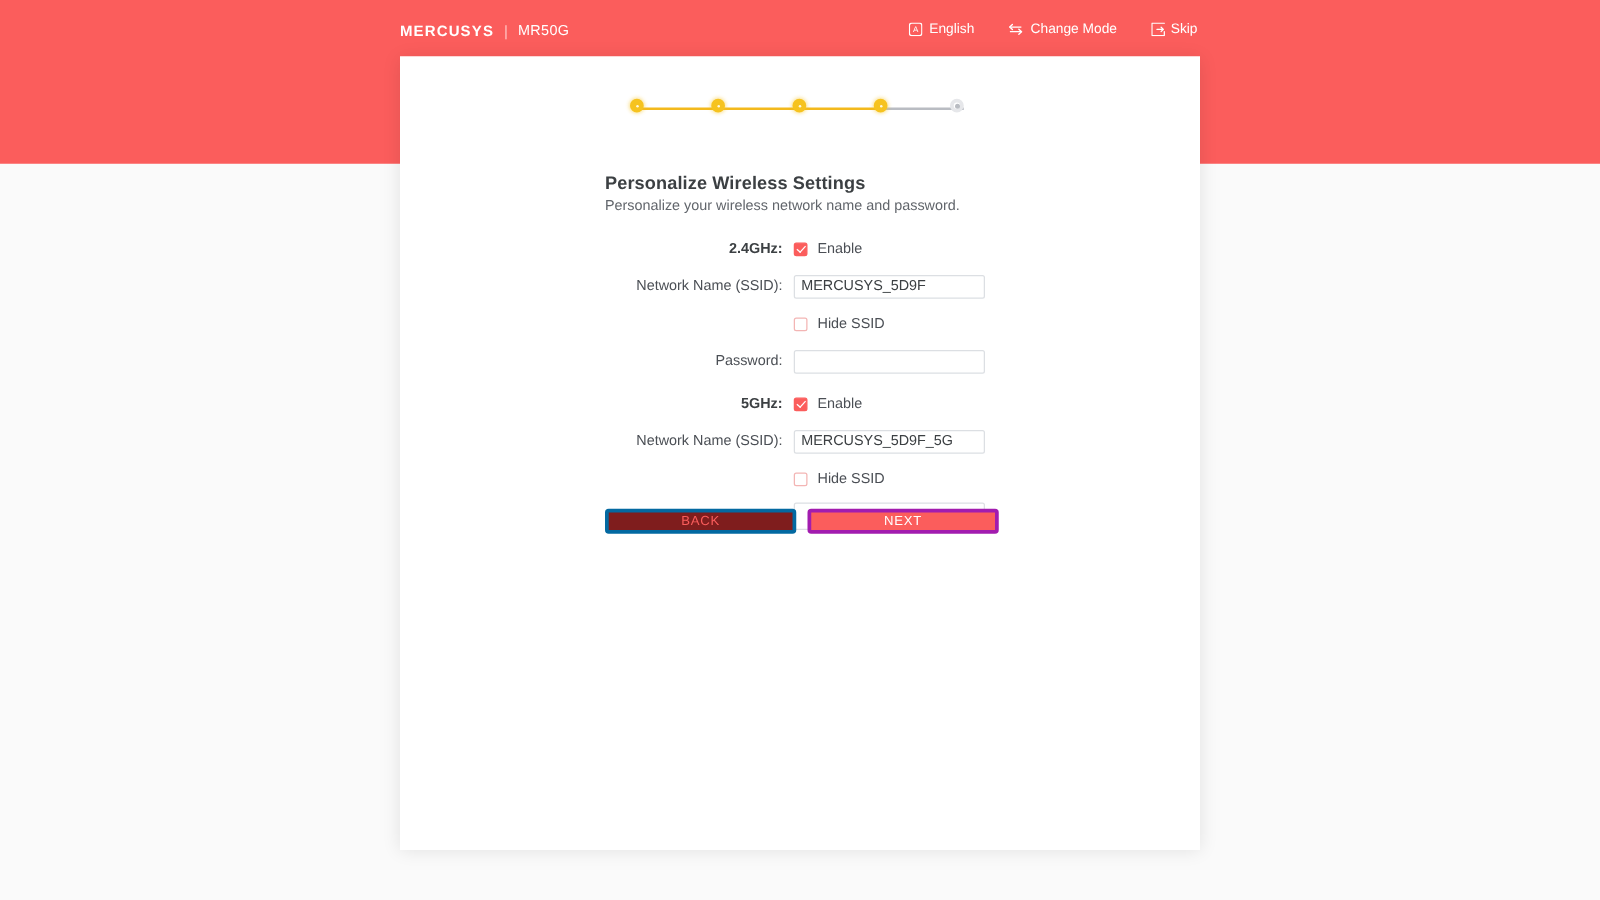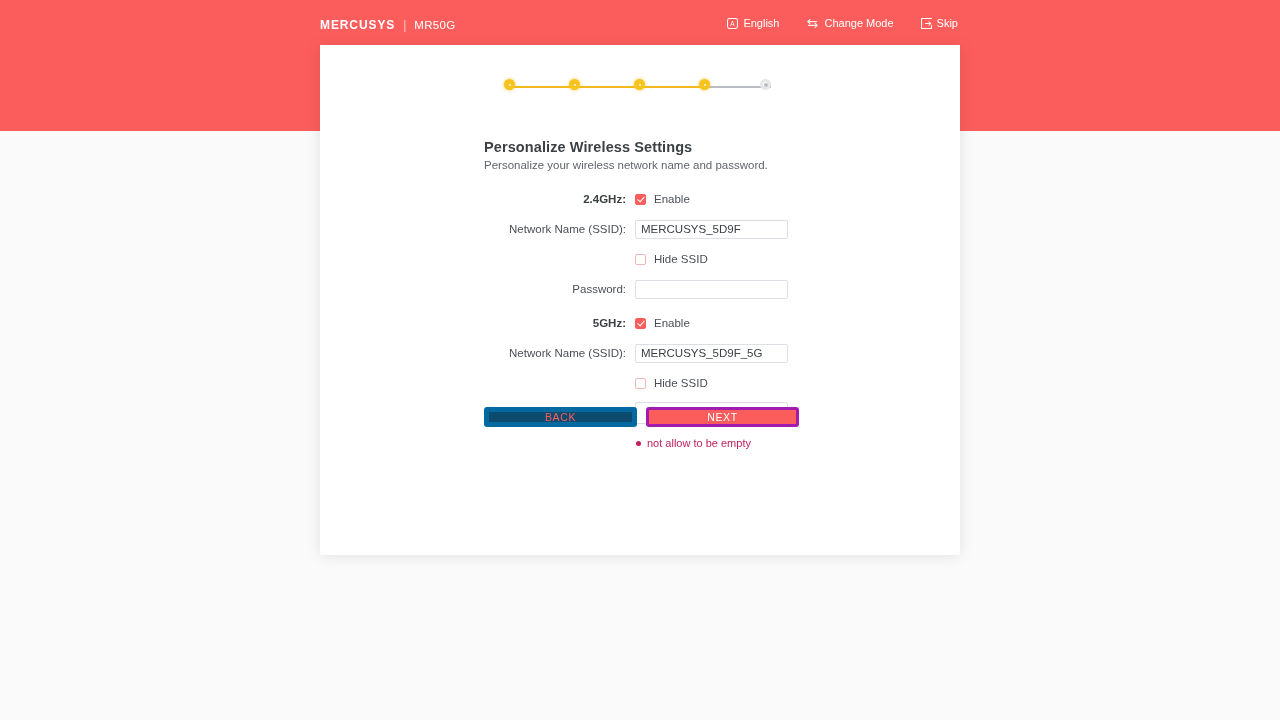--- a/index.html
+++ b/index.html
@@ -38,21 +38,21 @@
   .hdr-item {
     display: flex; align-items: center; gap: 5px;
     color: #ffffff; font-size: 11px; cursor: pointer;
     white-space: nowrap;
   }
   .hdr-item svg { display: block; }
 
   
   .card {
     position: absolute; left: 320px; top: 45px;
-    width: 640px; height: 510px;
+    width: 640px; height: 635px;
     background: #ffffff;
     box-shadow: 0 1px 14px rgba(0,0,0,0.10);
     z-index: 3;
   }
 
   
   .stepper {
     position: absolute; left: 0; top: 32px;
     width: 640px; height: 20px;
   }
@@ -161,21 +161,21 @@
     display: flex; gap: 9px;
   }
   .btn {
     width: 153px; height: 20px;
     border-radius: 3px;
     font-size: 10.5px; letter-spacing: .6px;
     display: flex; align-items: center; justify-content: center;
     cursor: pointer; font-family: "Liberation Sans", sans-serif;
   }
   .btn-back {
-    background: #0c4a6e; border: 5px solid #0369a1; color: #fb5d5c;
+    background: #7f1d1d; border: 3px solid #0369a1; color: #fb5d5c;
   }
   .btn-next {
     background: #fb5d5c; border: 3px solid #a21caf; color: #ffffff;
   }
 
   .sp6  { height: 6px; }
   .sp10 { height: 10px; }
 </style>
 </head>
 <body>
@@ -317,29 +317,20 @@
 
       <div class="row">
         <div class="row-label">Password:</div>
         <div class="row-field">
           <input class="txt tall" type="password" value="" style="">
         </div>
       </div>
 
       <div class="sp6"></div>
 
-      <div class="row">
-        <div class="row-label"></div>
-        <div class="row-field">
-          <div class="err">
-            <span class="err-dot"></span>
-            <span>not allow to be empty</span>
-          </div>
-        </div>
-      </div>
 
     </div>
 
     <div class="btns">
       <div class="btn btn-back">BACK</div>
       <div class="btn btn-next">NEXT</div>
     </div>
 
   </div>
 </div>

